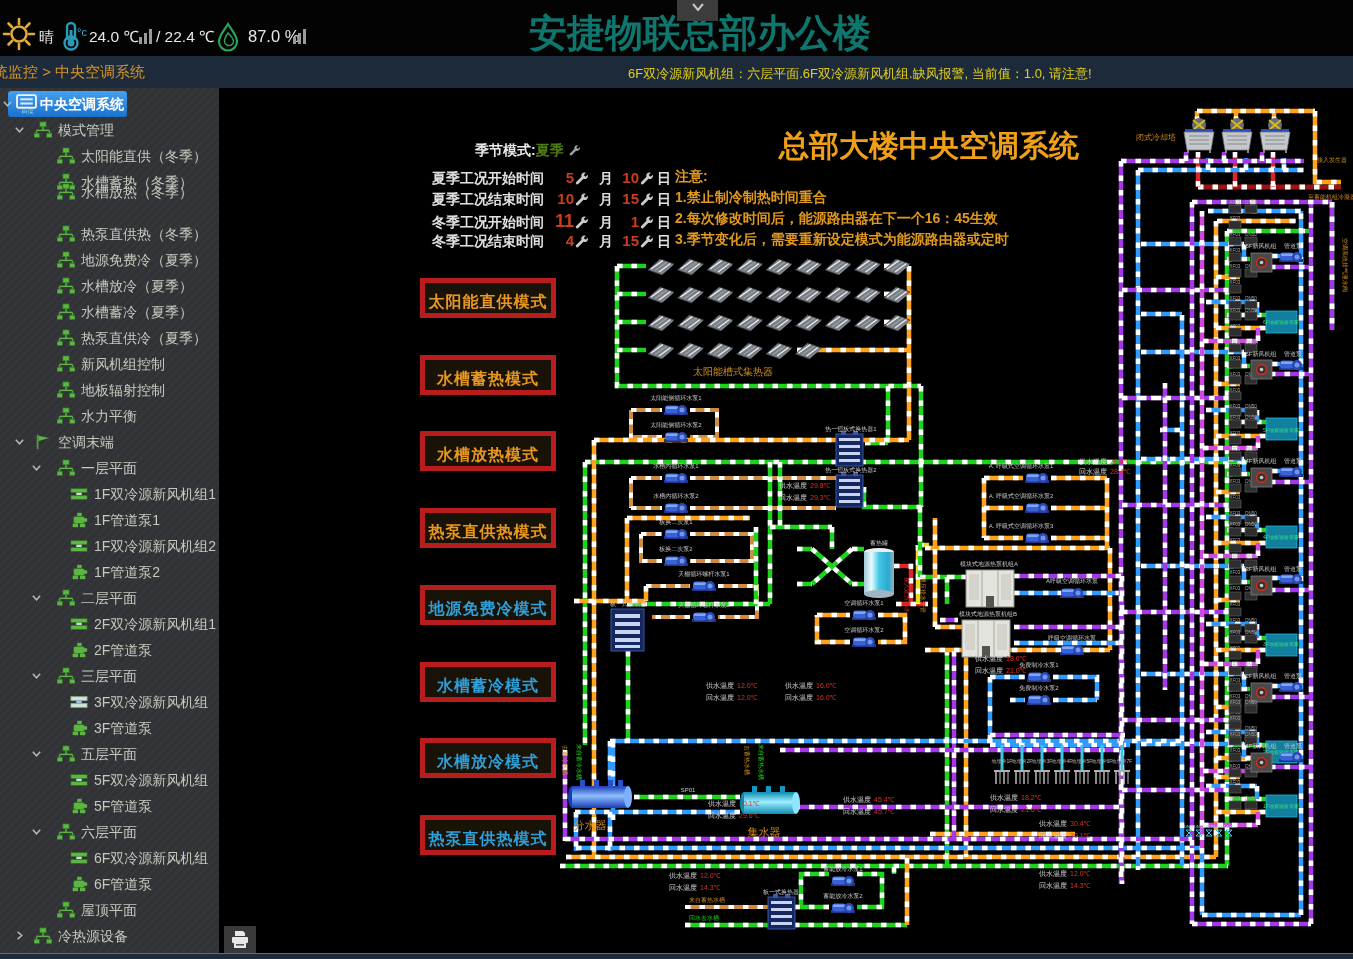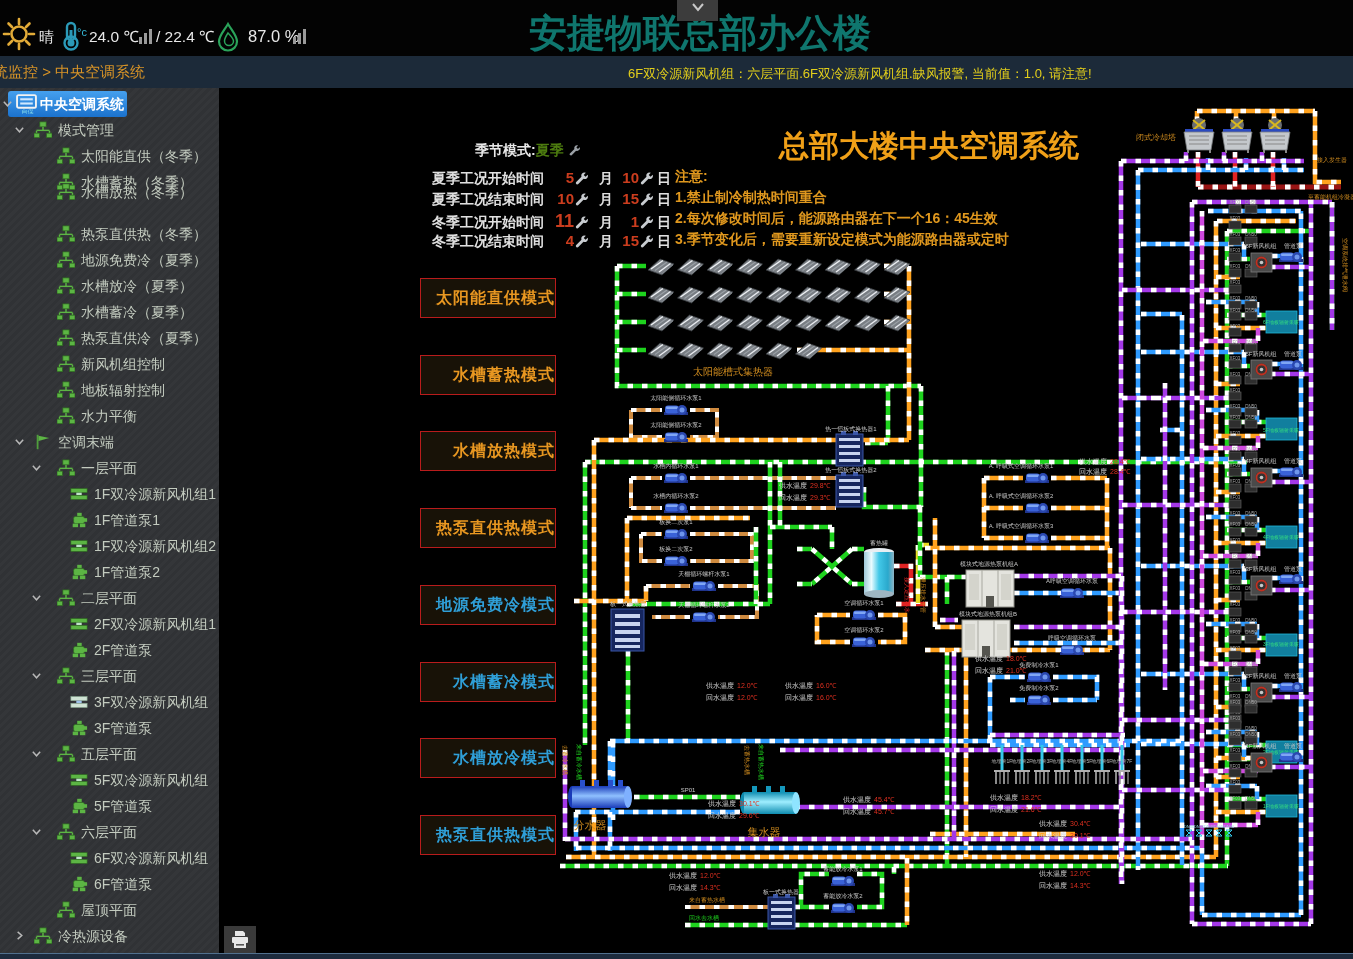--- a/index.html
+++ b/index.html
@@ -14,22 +14,22 @@
 .trow{position:absolute;height:26px;line-height:26px;font-size:14px;color:#c3cbbf;white-space:nowrap}
 .trow .txt{vertical-align:middle}
 .sel{position:absolute;left:8px;top:0;width:119px;height:26px;background:linear-gradient(#45a0ee,#1b72cd);border-radius:3px}
 .selin{position:relative;color:#fff;font-weight:bold}
 .chv{position:absolute;top:7px;width:11px;height:11px}
 .ticon{position:absolute;top:4px;width:18px;height:18px}
 .bigicon{position:absolute;top:2px;width:21px;height:21px}
 #prnbox{position:absolute;left:224px;top:926px;width:32px;height:28px;background:#3a3a3a;z-index:6;text-align:center;padding-top:4px}
 #botbar{position:absolute;left:0;top:953px;width:1353px;height:6px;background:#1d2b3d;border-top:1px solid #51708e;z-index:8}
 #diag{position:absolute;left:0;top:0;z-index:1}
-.btn{position:absolute;left:420px;width:136px;height:40px;background:#181207;border:1px solid #b91c1c;
- text-align:right;line-height:38px;font-size:16px;font-weight:bold;letter-spacing:1px}
+.btn{position:absolute;left:420px;width:136px;height:40px;background:#181207;border:5px solid #b91c1c;
+ text-align:center;line-height:38px;font-size:16px;font-weight:bold;letter-spacing:1px}
 .bo{color:#e89721}.bb{color:#2f9fd8}
 </style></head>
 <body>
 <div id="page">
 
 <svg width="0" height="0" style="position:absolute">
 <defs>
 <g id="i-org">
  <rect x="6.5" y="1" width="7" height="5.5" fill="#5cb544" stroke="#2e6b20" stroke-width="0.8"></rect>
  <rect x="9.2" y="6.5" width="1.6" height="3.5" fill="#5cb544"></rect>

